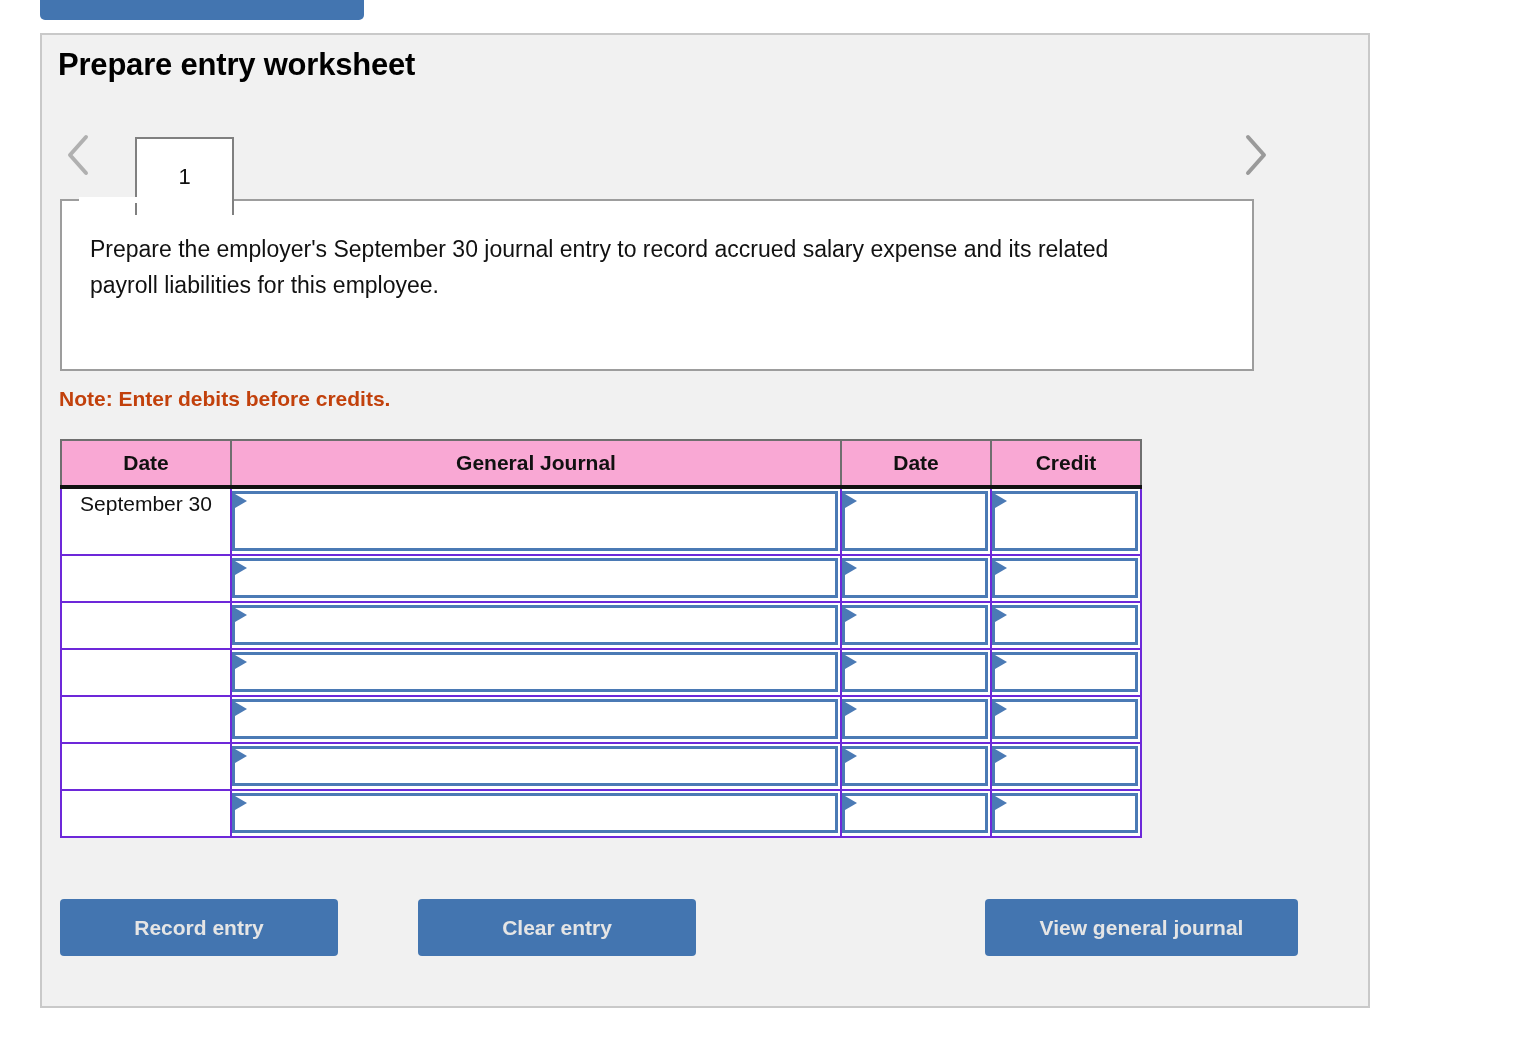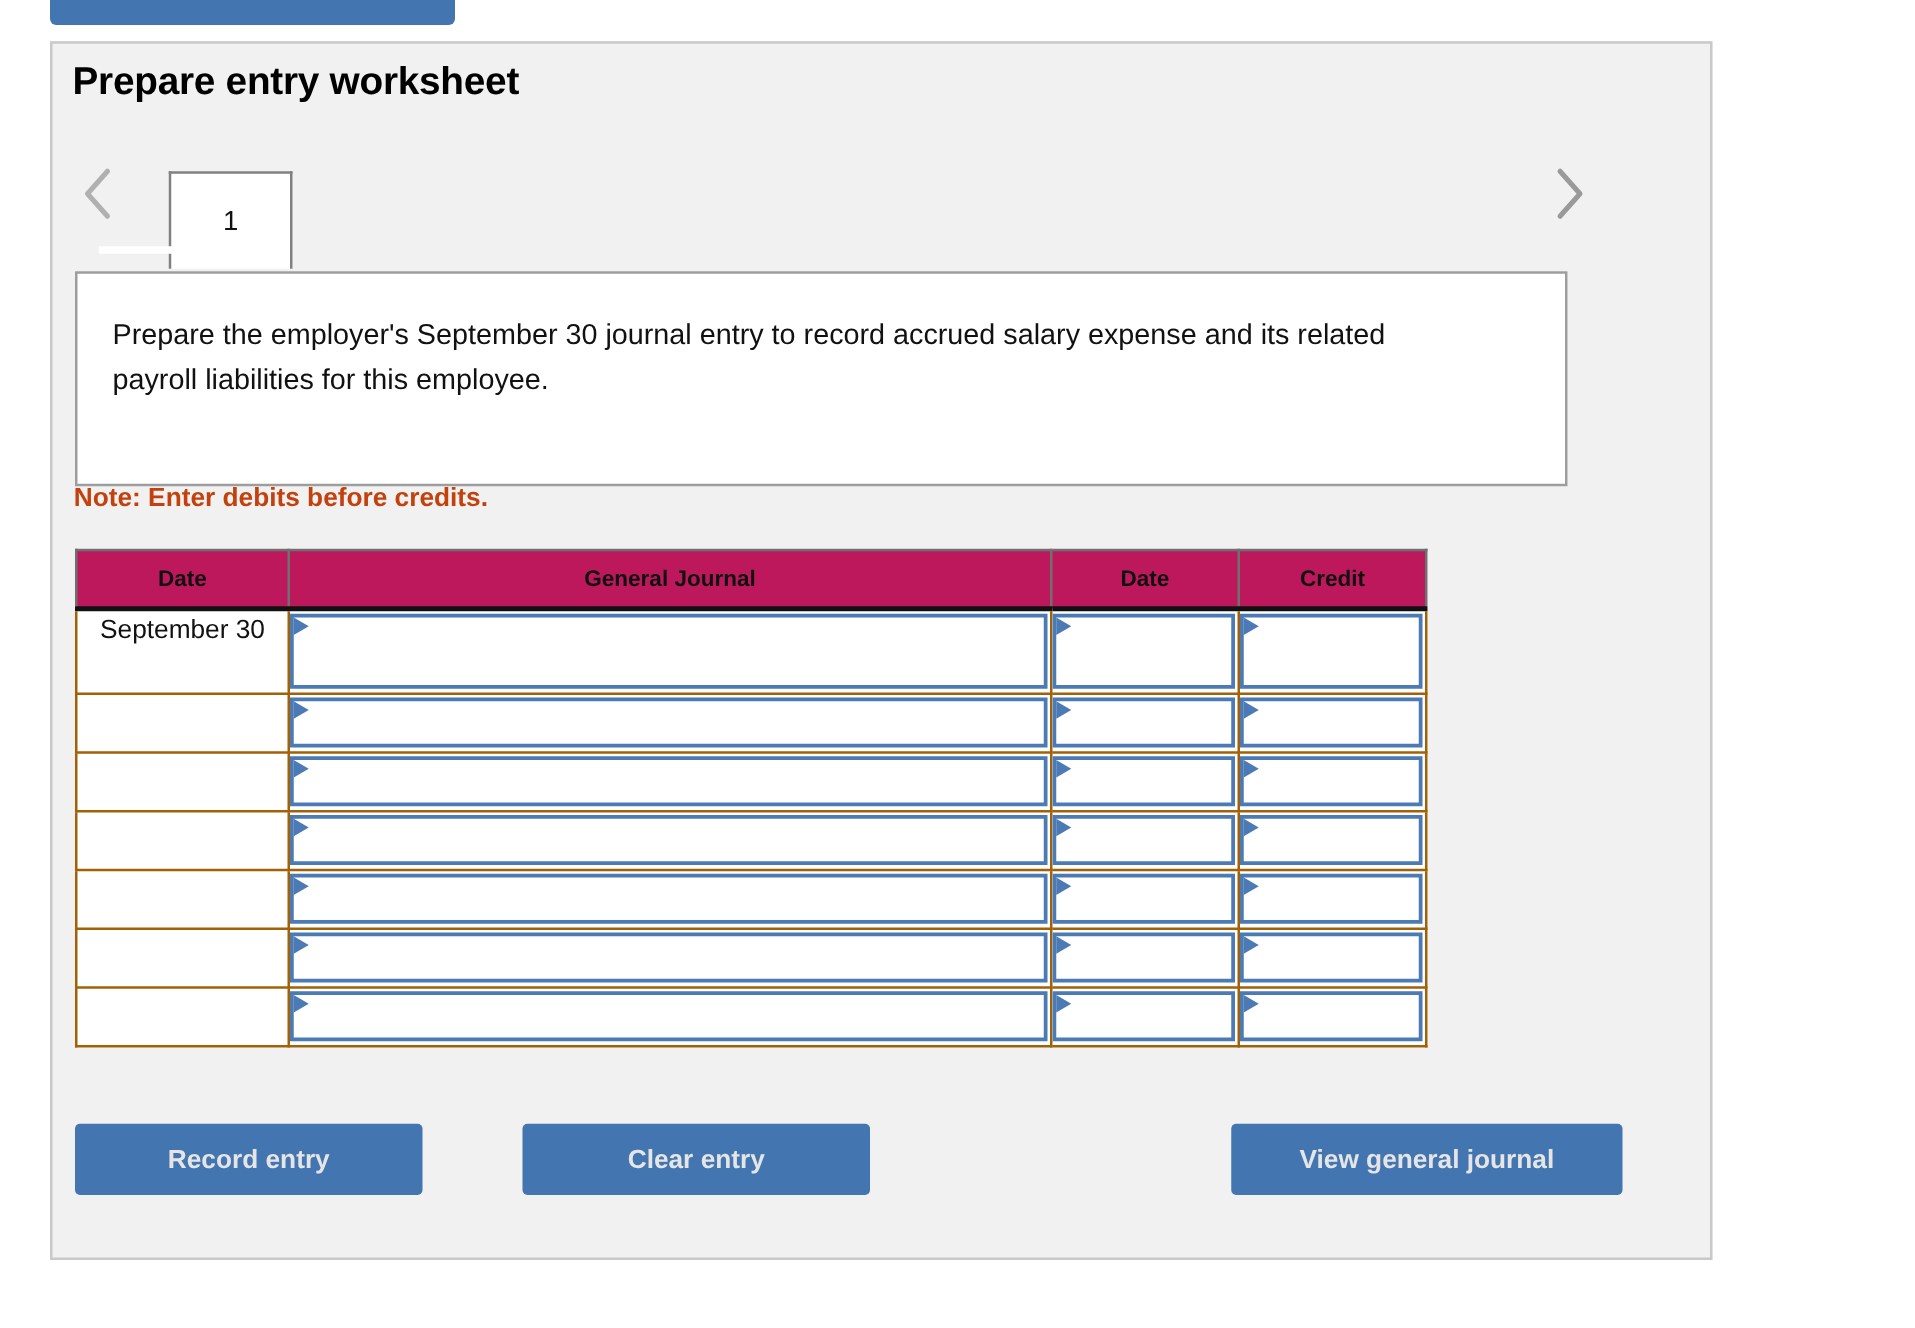--- a/index.html
+++ b/index.html
@@ -84,21 +84,21 @@
     font-size: 22px;
     color: #111;
     cursor: pointer;
     z-index: 3;
   }
 
   
   .instruction-box {
     position: absolute;
     left: 60px;
-    top: 217px;
+    top: 199px;
     width: 1194px;
     height: 172px;
     background: #ffffff;
     border: 2px solid #9d9d9d;
     box-sizing: border-box;
     z-index: 1;
   }
   .instruction-text {
     position: absolute;
     left: 28px;
@@ -131,38 +131,38 @@
   
   .journal-table {
     position: absolute;
     left: 60px;
     top: 439px;
     border-collapse: collapse;
     table-layout: fixed;
     background: #ffffff;
   }
   .journal-table th {
-    background: #be185d;
+    background: #f9a8d4;
     border: 2px solid #6f6f6f;
     border-bottom: 4px solid #111111;
-    font-size: 18px;
+    font-size: 21px;
     font-weight: bold;
     color: #111111;
     height: 44px;
     padding: 0;
     text-align: center;
     margin-left: 40px;
   }
   .col-date   { width: 170px; }
   .col-gj     { width: 610px; }
   .col-debit  { width: 150px; }
   .col-credit { width: 150px; }
 
   .journal-table td {
-    border: 2px solid #a16207;
+    border: 2px solid #6d28d9;
     padding: 0;
     vertical-align: top;
     background: #ffffff;
   }
   .date-cell {
     font-size: 21px;
     color: #111111;
     text-align: center;
     padding-top: 7px;
     line-height: 30px;

